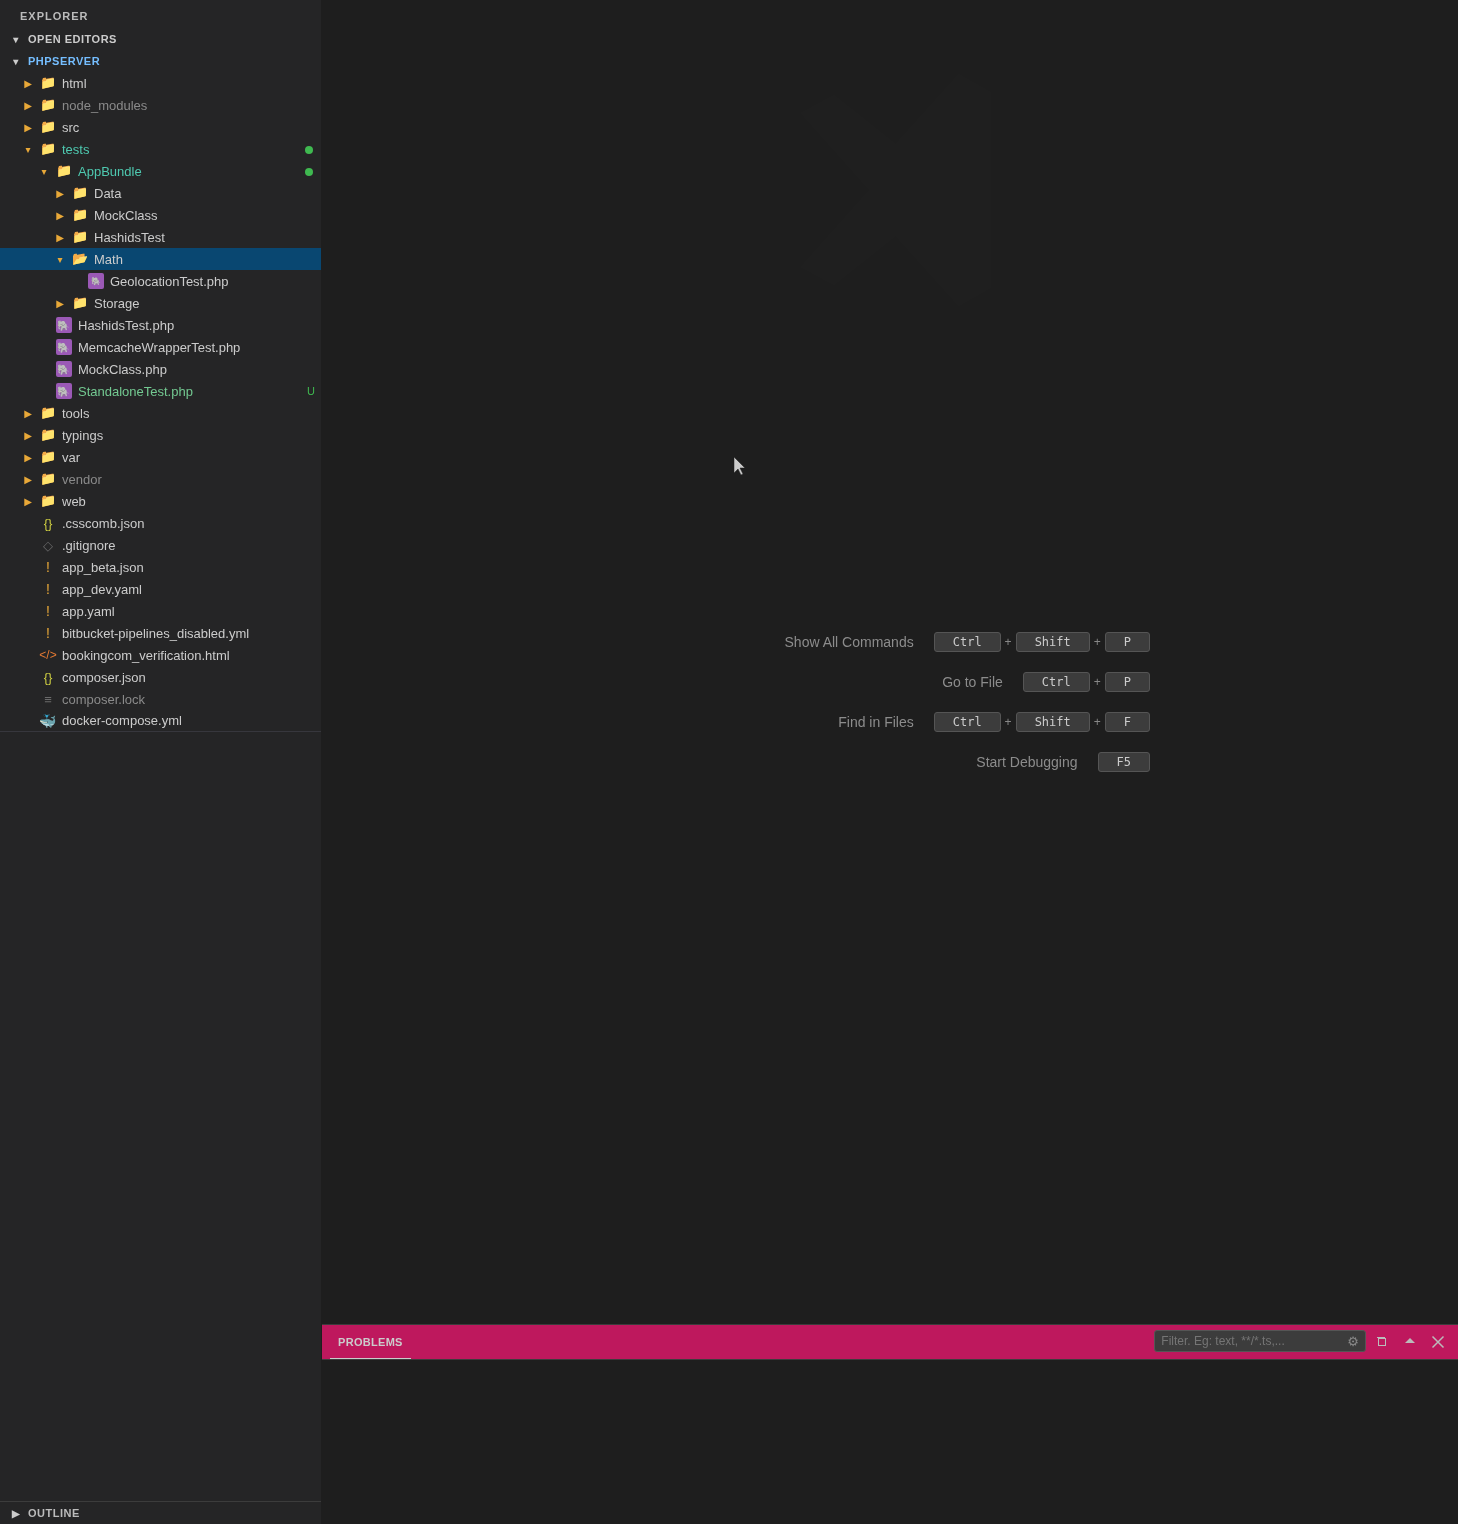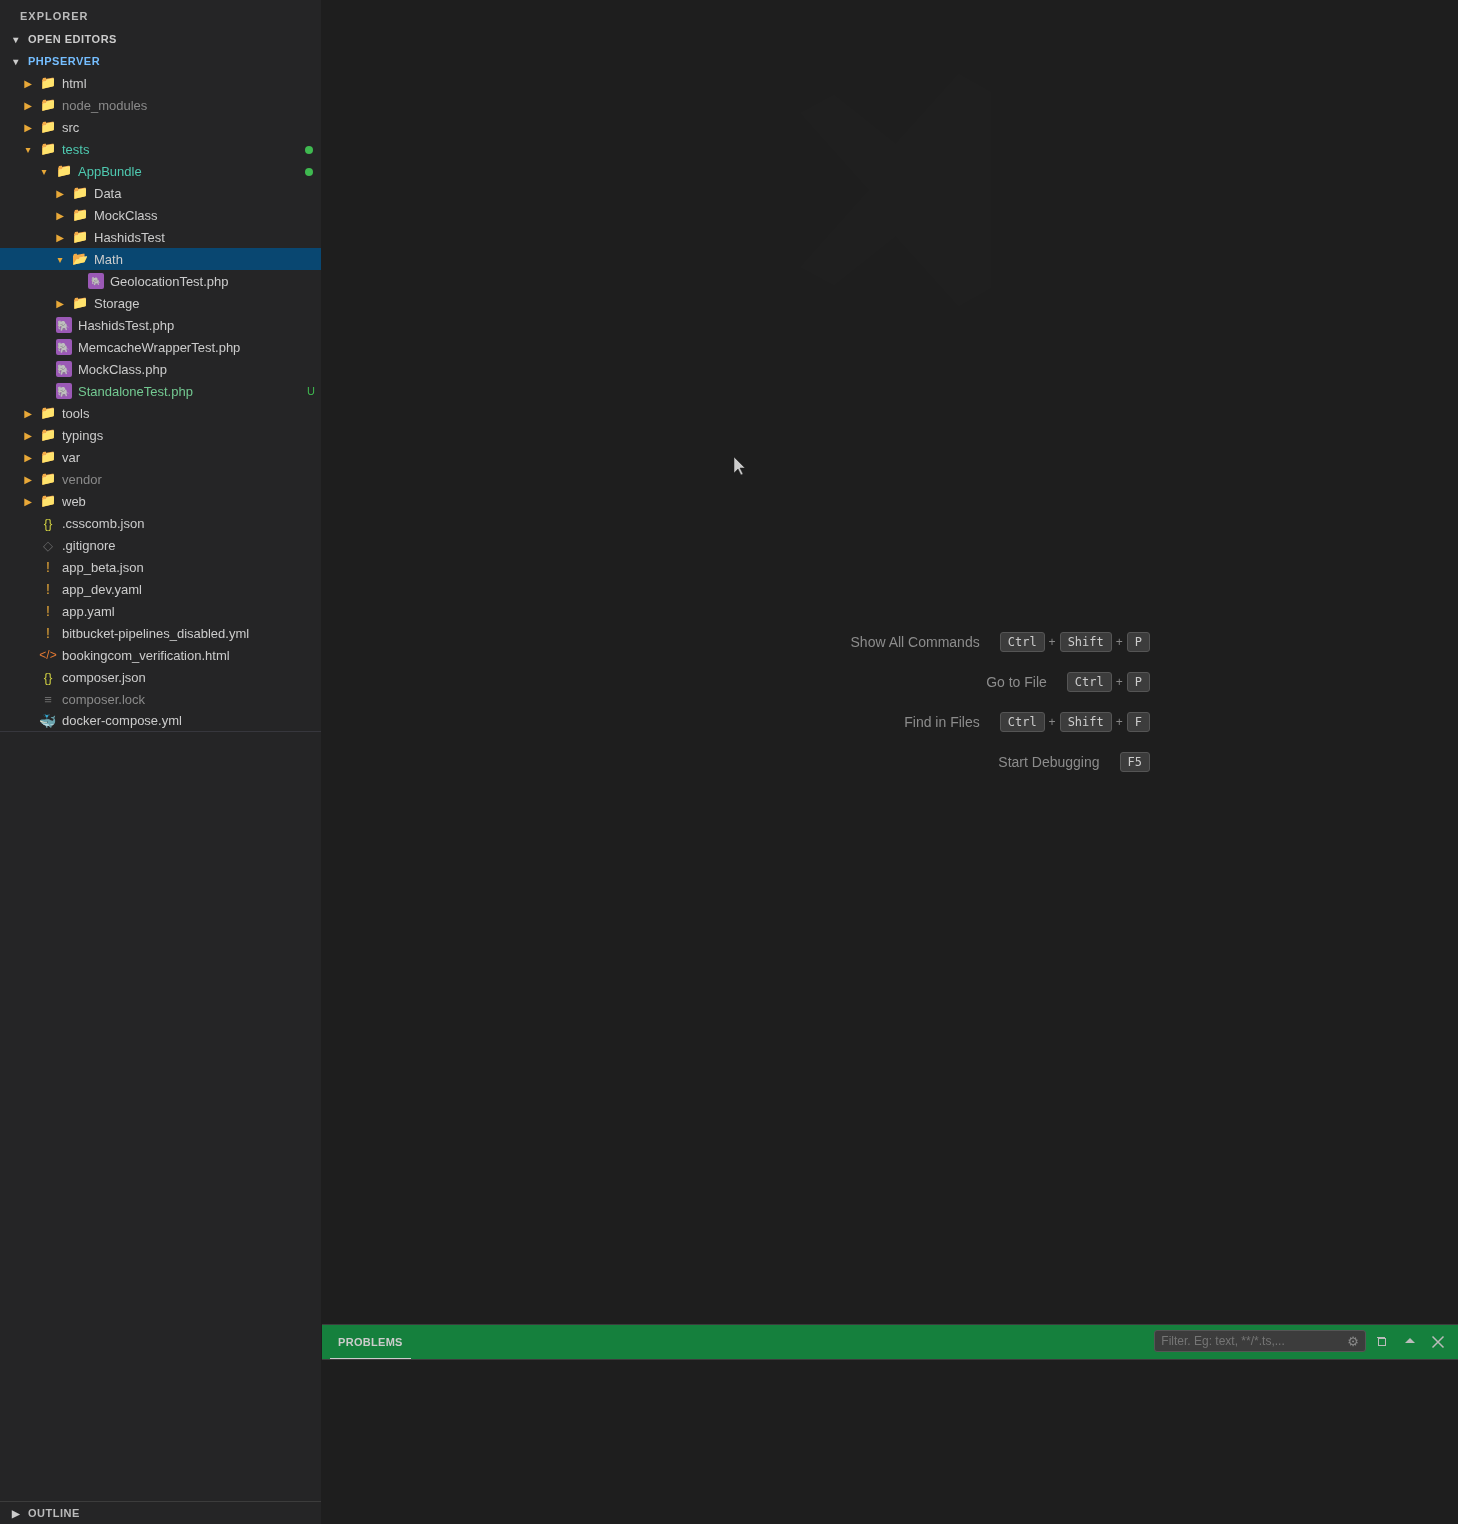--- a/index.html
+++ b/index.html
@@ -175,21 +175,21 @@
       display: flex;
       align-items: center;
       gap: 4px;
     }
 
     .key-badge {
       background: #3c3c3c;
       color: #cccccc;
       border: 1px solid #555;
       border-radius: 3px;
-      padding: 2px 7px;
+      padding: 2px 18px;
       font-size: 12px;
       font-family: monospace;
     }
 
     .key-plus {
       color: #888;
       font-size: 12px;
     }
 
     
@@ -197,21 +197,21 @@
       background: #1e1e1e;
       border-top: 1px solid #3c3c3c;
       height: 200px;
       display: flex;
       flex-direction: column;
     }
 
     .panel-tabs {
       display: flex;
       align-items: center;
-      background: #15803d;
+      background: #be185d;
       border-bottom: 1px solid #3c3c3c;
       padding: 0 8px;
       height: 35px;
       gap: 16px;
     }
 
     .panel-tab {
       font-size: 12px;
       color: #bbb;
       padding: 0 8px;

